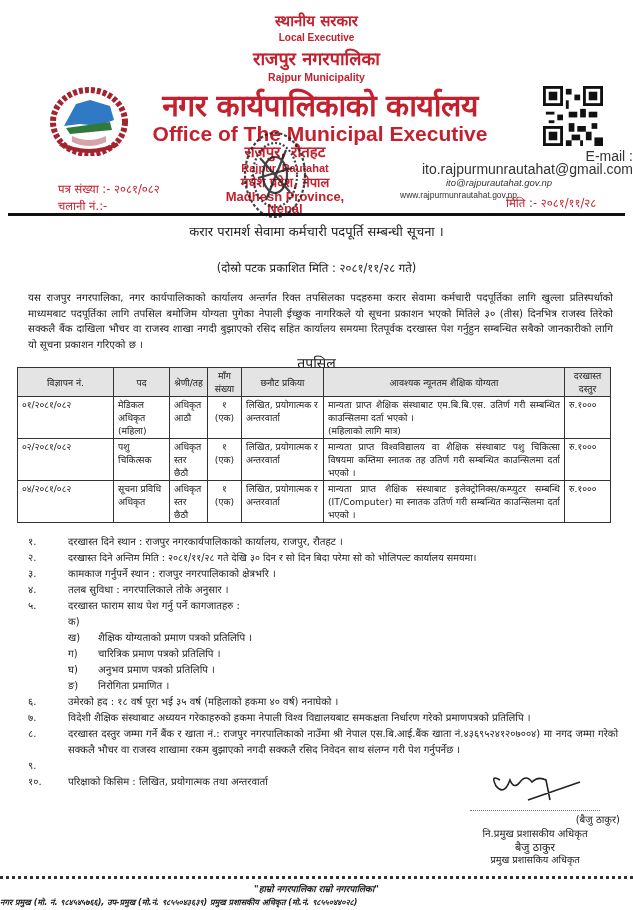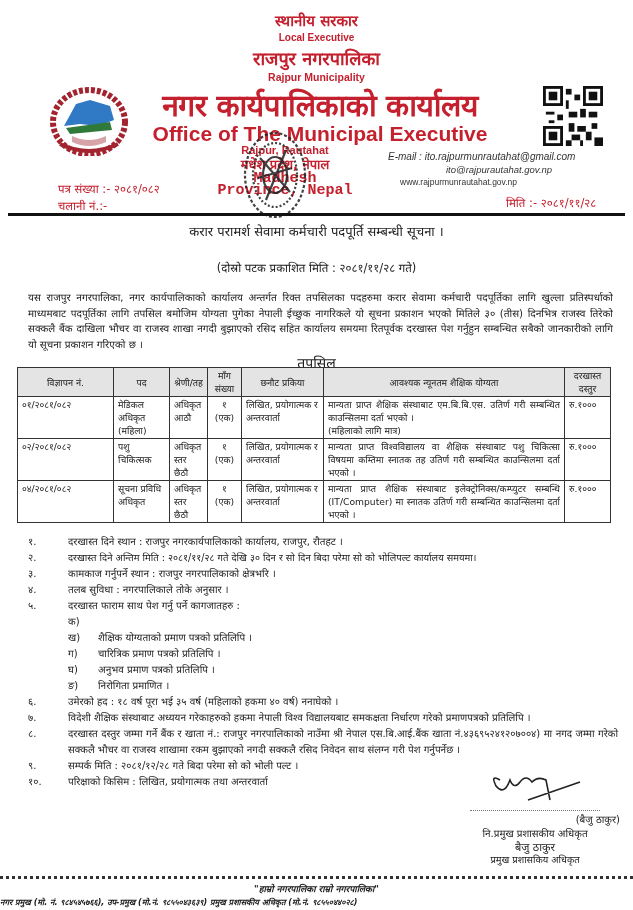--- a/index.html
+++ b/index.html
@@ -15,26 +15,26 @@
   #h-np-office { top: 84px; left: 105px; width: 430px; font-size: 30px; color: #c4202e; letter-spacing: -0.5px; }
   #h-en-office { top: 122px; left: 115px; width: 410px; font-size: 21px; color: #c4202e; font-family: "Liberation Sans", sans-serif; }
 
   .emblem { position: absolute; left: 50px; top: 86px; width: 78px; height: 70px; }
   .qr { position: absolute; left: 543px; top: 86px; width: 60px; height: 60px; }
 
   .addr { position: absolute; left: 210px; top: 143px; width: 150px; text-align: center; color: #c4202e; font-weight: bold; }
   .addr .a1 { font-size: 15px; line-height: 18px; }
   .addr .a2 { font-size: 11px; line-height: 14px; font-family: "Liberation Sans", sans-serif; }
   .addr .a3 { font-size: 13px; line-height: 16px; }
-  .addr .a4 { font-size: 15px; line-height: 12px; font-family: Liberation Mono, monospace; }
+  .addr .a4 { font-size: 13px; line-height: 12px; font-family: Liberation Sans, sans-serif; }
 
   .stamp { position: absolute; left: 240px; top: 128px; width: 70px; height: 95px; }
 
   .contact { position: absolute; left: 388px; top: 150px; width: 245px; font-size: 9px; color: #333; font-family: "Liberation Sans", sans-serif; }
-  .contact .email { font-style: italic; font-size: 10px; line-height: 13px; }
+  .contact .email { font-size: 14px; line-height: 13px; text-align: right; }
   .contact .email2 { font-style: italic; font-size: 9.5px; line-height: 13px; padding-left: 58px; }
   .contact .web { font-size: 8.5px; line-height: 13px; padding-left: 12px; }
 
   .ref { position: absolute; left: 58px; font-size: 11.5px; color: #c4202e; }
   #ref-patra { top: 181px; }
   #ref-chalani { top: 198px; }
   .date-top { position: absolute; left: 506px; top: 195px; font-size: 11.5px; color: #c4202e; }
 
   .rule-thick { position: absolute; left: 8px; width: 617px; top: 213px; height: 3px; background: #111; }
 
@@ -110,20 +110,21 @@
     <rect x="12" y="14" width="3" height="2" fill="#111"></rect>
     <rect x="17" y="13" width="2" height="2" fill="#111"></rect>
   <rect x="10" y="17" width="3" height="2" fill="#111"></rect>
     <rect x="15" y="16" width="2" height="3" fill="#111"></rect>
     <rect x="18" y="18" width="3" height="3" fill="#111"></rect>
   <rect x="8" y="19" width="2" height="2" fill="#111"></rect>
     <rect x="13" y="19" width="1" height="2" fill="#111"></rect>
 </svg>
 
 <div class="addr">
+  <div class="a1">राजपुर, रौतहट</div>
   <div class="a2">Rajpur, Rautahat</div>
   <div class="a3">मधेश प्रदेश, नेपाल</div>
   <div class="a4">Madhesh Province, Nepal</div>
 </div>
 
 <svg class="stamp" viewBox="0 0 70 95">
   <g fill="none" stroke="#222" stroke-width="2.2" opacity="0.85">
     <ellipse cx="35" cy="47" rx="30" ry="42" stroke-dasharray="3 2"></ellipse>
     <ellipse cx="35" cy="47" rx="22" ry="32" stroke-dasharray="2 2"></ellipse>
     <ellipse cx="35" cy="47" rx="12" ry="18"></ellipse>
@@ -241,21 +242,20 @@
   <div class="item">
       <span class="num">७.</span>
       <span class="txt">विदेशी शैक्षिक संस्थाबाट अध्ययन गरेकाहरुको हकमा नेपाली विश्व विद्यालयबाट समकक्षता निर्धारण गरेको प्रमाणपत्रको प्रतिलिपि ।</span>
     </div>
   <div class="item">
       <span class="num">८.</span>
       <span class="txt">दरखास्त दस्तुर जम्मा गर्ने बैंक र खाता नं.: राजपुर नगरपालिकाको नाउँमा श्री नेपाल एस.बि.आई.बैंक खाता नं.४३६९५२४१२०७००४) मा नगद जम्मा गरेको सक्कलै भौचर वा राजस्व शाखामा रकम बुझाएको नगदी सक्कलै रसिद निवेदन साथ संलग्न गरी पेश गर्नुपर्नेछ ।</span>
     </div>
   <div class="item">
       <span class="num">९.</span>
-      <span class="txt" style="max-width:300px">सम्पर्क मिति : २०८१/१२/२८ गते बिदा परेमा सो को भोली पल्ट ।</span>
     </div>
   <div class="item">
       <span class="num">१०.</span>
       <span class="txt" style="max-width:300px">परिक्षाको किसिम : लिखित, प्रयोगात्मक तथा अन्तरवार्ता</span>
     </div>
 </div>
 
 <div class="sig">
   <svg width="110" height="40" viewBox="0 0 110 40">
     <path d="M20 10 Q10 4 16 16 Q24 26 30 10 Q34 20 40 12 Q46 4 52 12 Q58 6 66 10 L70 30 M48 30 L100 12" fill="none" stroke="#222" stroke-width="1.6"></path>

